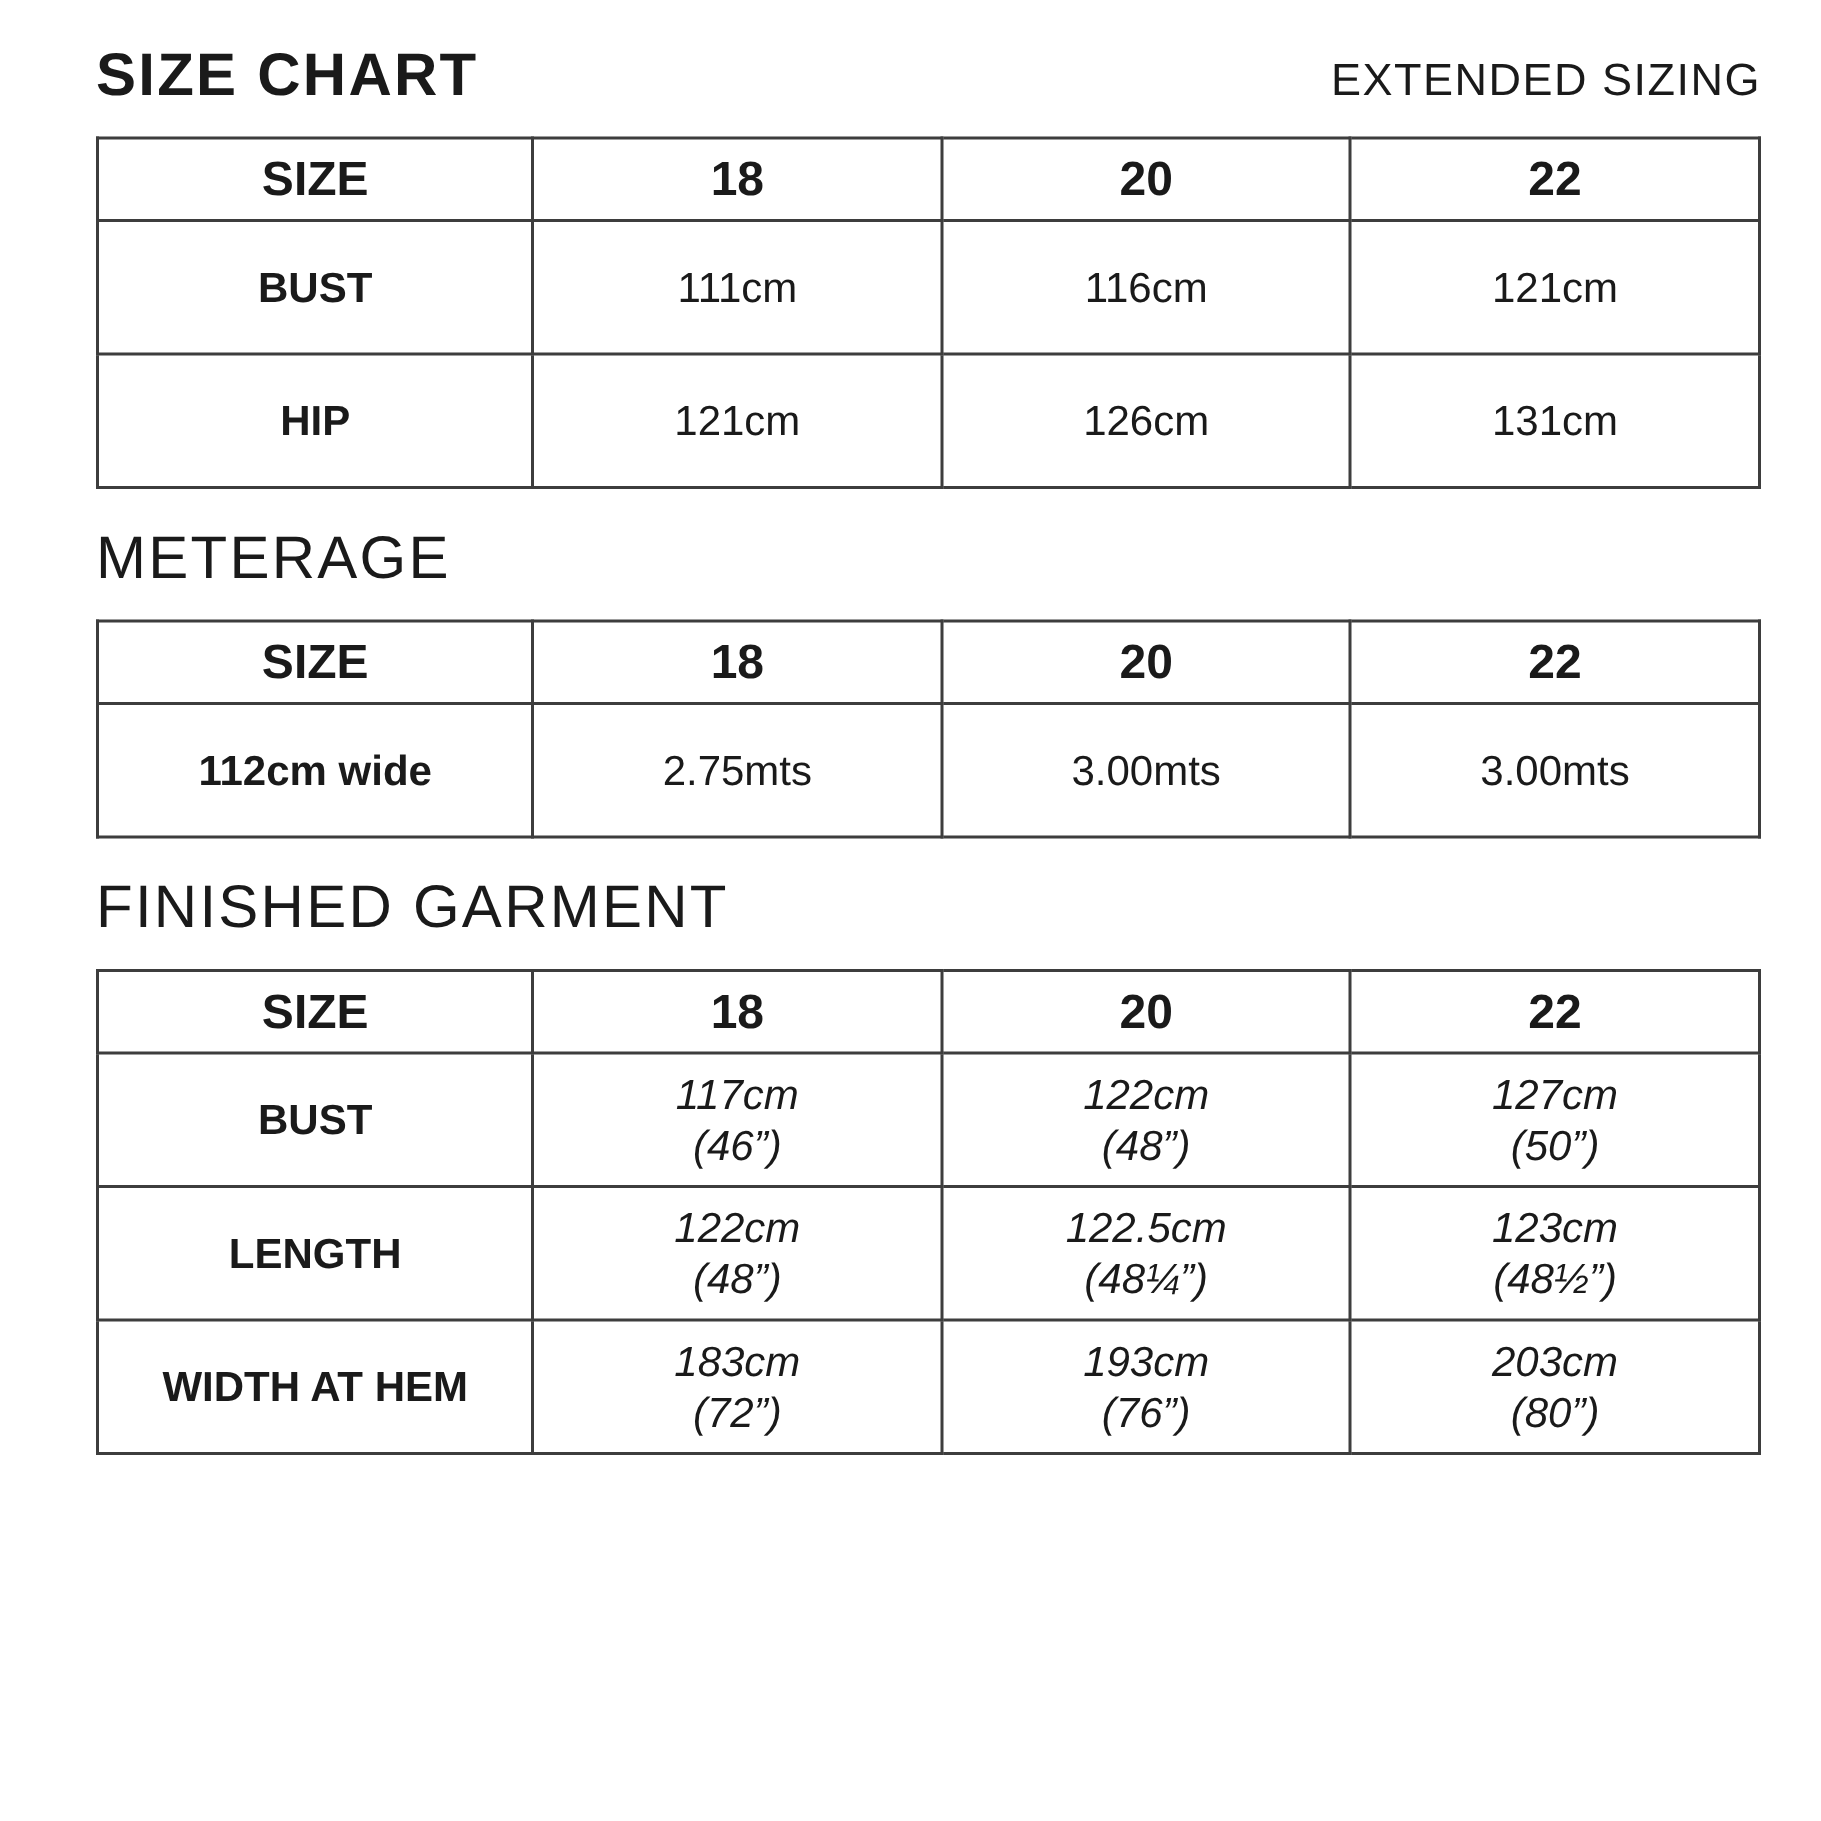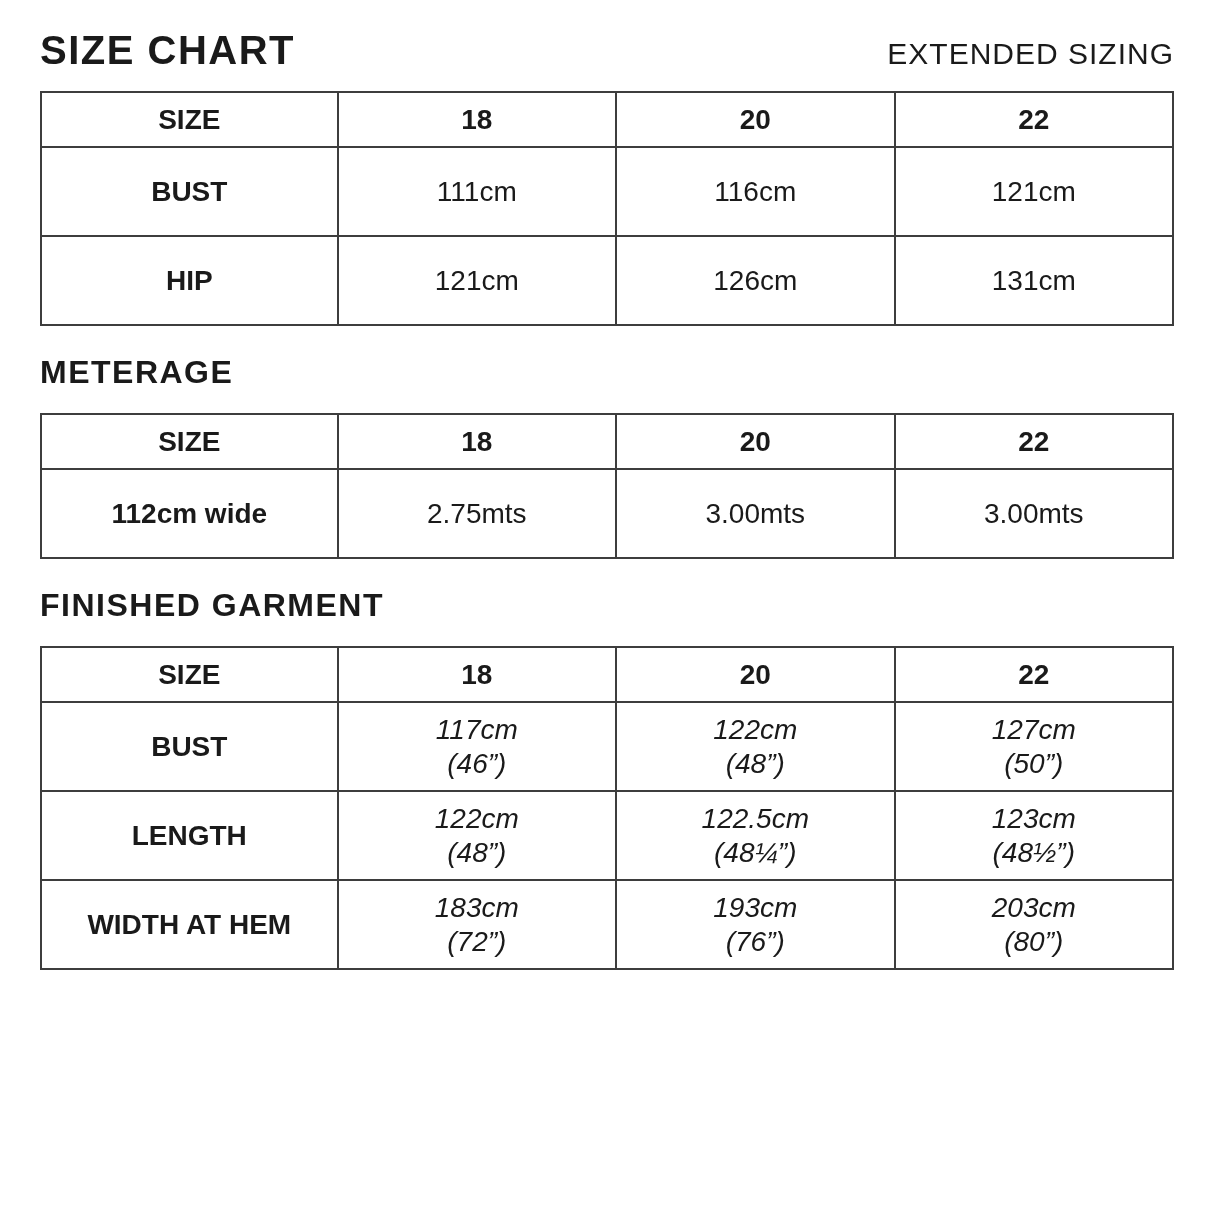--- a/index.html
+++ b/index.html
@@ -4,21 +4,21 @@
 <style>
   html, body {
     margin: 0;
     padding: 0;
     background: #ffffff;
   }
   .page {
     box-sizing: border-box;
     width: 1214px;
     height: 1214px;
-    padding: 28px 40px 0 40px;
+    padding: 28px 40px 0 64px;
     background: #ffffff;
     font-family: "Liberation Sans", sans-serif;
     color: #1a1a1a;
     overflow: hidden;
   }
   .page-header {
     display: flex;
     justify-content: space-between;
     align-items: baseline;
     line-height: 44px;
@@ -29,42 +29,42 @@
     font-weight: 700;
     letter-spacing: 1.5px;
     margin: 0;
   }
   .page-subtitle {
     font-size: 30px;
     font-weight: 400;
     letter-spacing: 1px;
   }
   .section-title {
-    font-size: 32px;
-    font-weight: 700;
+    font-size: 40px;
+    font-weight: 400;
     letter-spacing: 1.5px;
     margin: 24px 0 14px 0;
     line-height: 44px;
   }
   table.grid {
     width: 100%;
     border-collapse: collapse;
     table-layout: fixed;
     margin-top: 19px;
   }
   .grid col.c0 { width: 26.2%; }
   .grid col.c  { width: 24.6%; }
   .grid th, .grid td {
     border: 2px solid #3d3d3d;
     text-align: center;
     vertical-align: middle;
     padding: 0;
   }
   .grid th {
-    font-size: 28px;
+    font-size: 32px;
     font-weight: 700;
     height: 53px;
   }
   .grid td {
     font-size: 28px;
     font-weight: 400;
     height: 87px;
   }
   .grid td.lbl {
     font-weight: 700;

